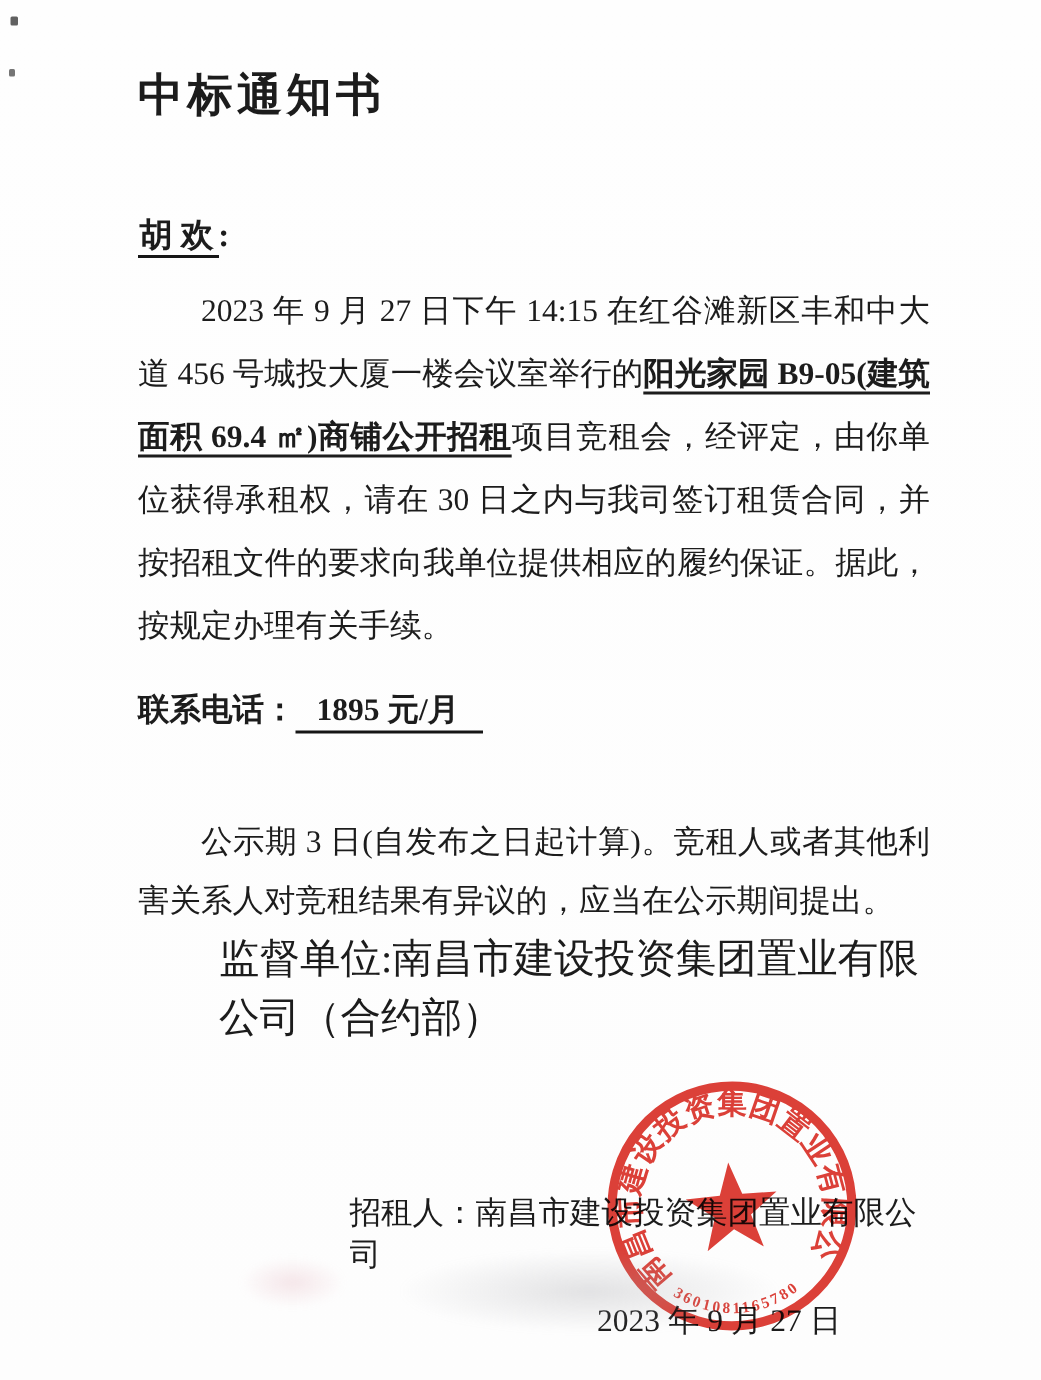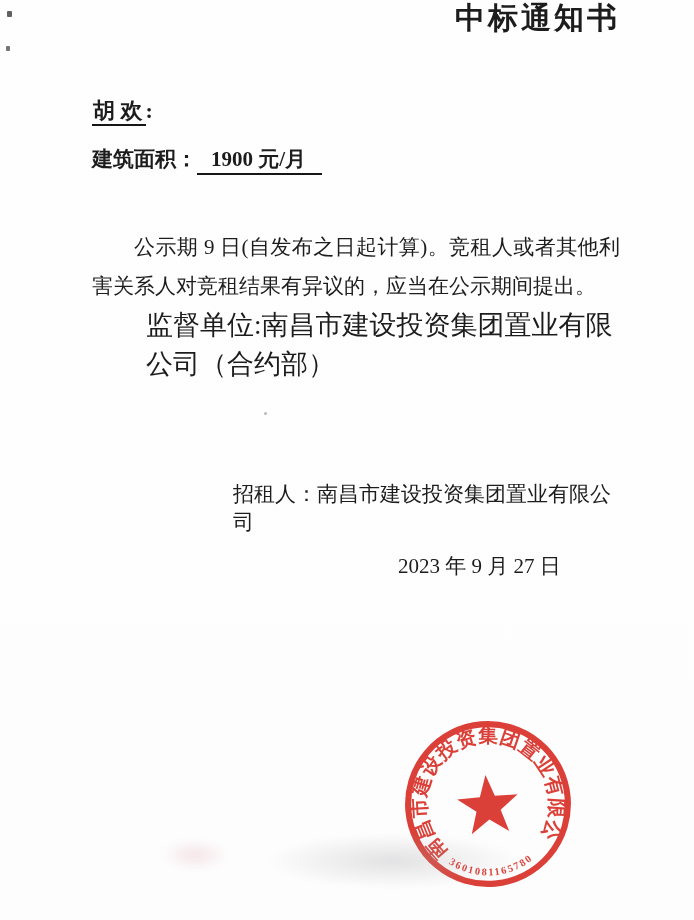--- a/index.html
+++ b/index.html
@@ -14,25 +14,26 @@
   .page{
     position:relative;
     width:694px;height:920px;
     background:linear-gradient(180deg,#fefefe 0%,#fdfdfd 100%);
   }
   .content{
     position:relative;
     padding:0 74px 0 92px;
   }
   .doc-title{
-    text-align:right;
+    text-align:left;
     font-size:30px;
     font-weight:bold;
     letter-spacing:3px;
     margin:0;
+    padding-top:46px;
     line-height:36px;
   }
   .recipient-line{
     margin-top:62px;
     font-size:22px;
     font-weight:bold;
     line-height:26px;
   }
   .recipient-name{
     border-bottom:2px solid #161616;
@@ -122,24 +123,25 @@
 </head>
 <body>
 
 <div class="page">
   <div class="content">
 
     <h1 class="doc-title">中标通知书</h1>
 
     <div class="recipient-line"><span class="recipient-name">胡 欢</span><span>:</span></div>
 
+    <p class="para1"><span>2023 年 9 月 27 日下午 14:15 在红谷滩新区丰和中大道 456 号城投大厦一楼会议室举行的</span><span class="em-seg">阳光家园 B9-05(建筑面积 69.4 ㎡)商铺公开招租</span><span>项目竞租会，经评定，由你单位获得承租权，请在 30 日之内与我司签订租赁合同，并按招租文件的要求向我单位提供相应的履约保证。据此，按规定办理有关手续。</span></p>
 
-    <div class="result-line"><span class="result-label">建筑面积：</span><span class="result-value">1900 元/月</span></div>
+    <div class="result-line"><span class="result-label">联系电话：</span><span class="result-value">1895 元/月</span></div>
 
-    <p class="para2">公示期 9 日(自发布之日起计算)。竞租人或者其他利害关系人对竞租结果有异议的，应当在公示期间提出。</p>
+    <p class="para2">公示期 3 日(自发布之日起计算)。竞租人或者其他利害关系人对竞租结果有异议的，应当在公示期间提出。</p>
 
     <div class="contact-line">监督单位:南昌市建设投资集团置业有限公司（合约部）</div>
 
     <div class="signoff-line"><span>招租人：</span><span>南昌市建设投资集团置业有限公司</span></div>
 
     <div class="date-line">2023 年 9 月 27 日</div>
   </div>
 
   <svg class="seal" viewBox="0 0 200 200" xmlns="http://www.w3.org/2000/svg">
     <defs>

